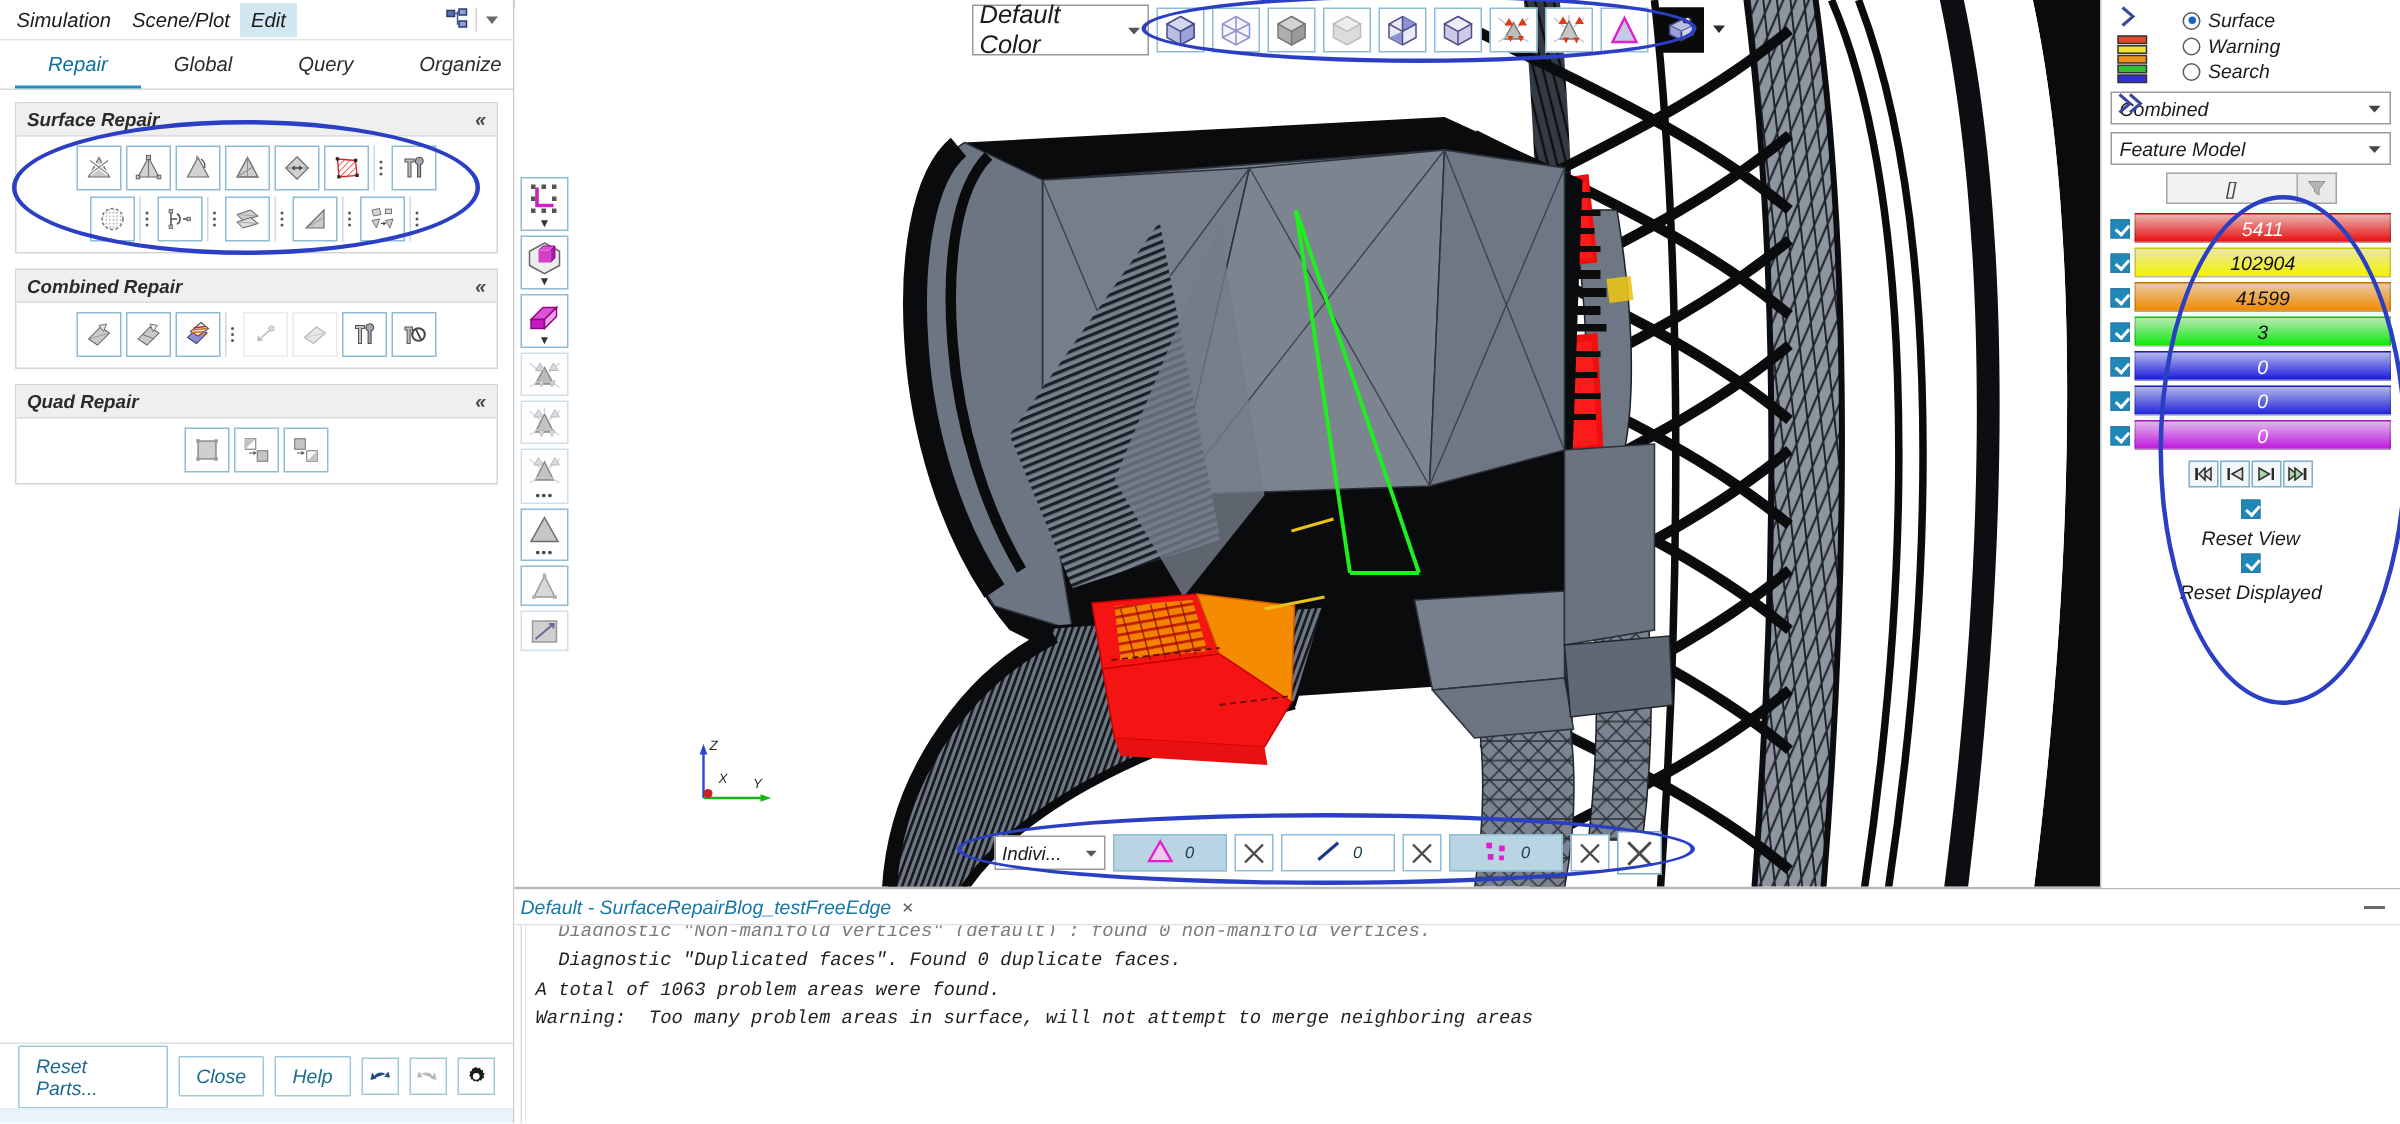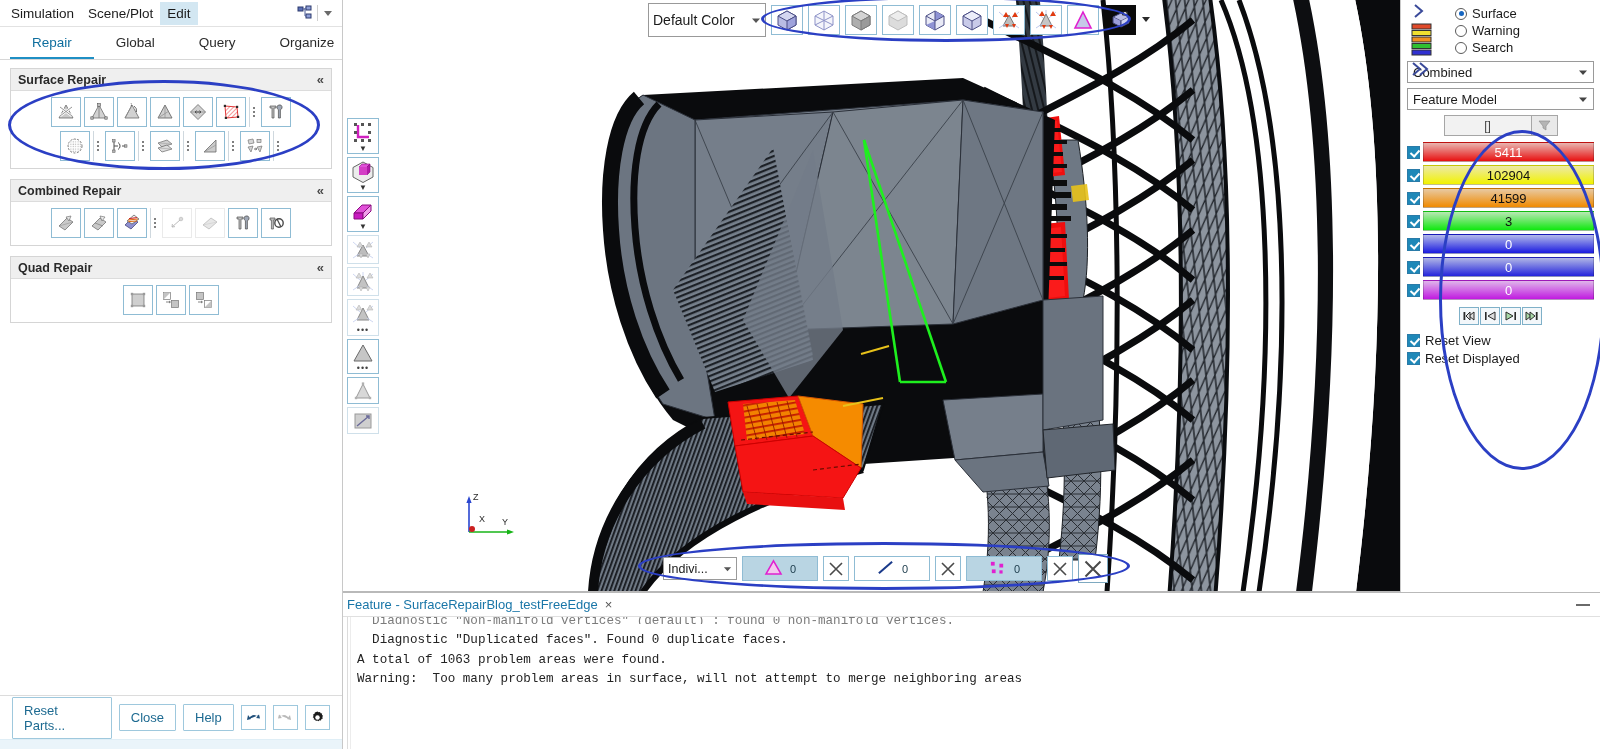--- a/index.html
+++ b/index.html
@@ -5,21 +5,21 @@
   * { box-sizing: border-box; }
   html, body {
     margin: 0; padding: 0;
     width: 1600px; height: 749px;
     overflow: hidden;
     font-family: "Liberation Sans", sans-serif;
     font-size: 13px;
     background: #ffffff;
     color: #1a1a1a;
   }
-  #app { position: relative; width: 1600px; height: 749px; }
+  #app { position: relative; width: 1600px; height: 749px; font-style: italic; }
 
   
   #left-panel {
     position: absolute; left: 0; top: 0; width: 343px; height: 749px;
     background: #ffffff; border-right: 1px solid #c8c8c8;
     display: flex; flex-direction: column;
   }
   #menubar {
     height: 27px; display: flex; align-items: center;
     background: #ffffff; border-bottom: 1px solid #e2e2e2;
@@ -103,21 +103,21 @@
     letter-spacing: 0.4px; user-select: none; font-weight: 400;
   }
 
   
   #view-toolbar {
     position: absolute; left: 305px; top: 3px; display: flex; align-items: center; gap: 5px;
     z-index: 6;
   }
   #color-select {
     width: 118px; height: 22px; border: 1px solid #999; background: #fff;
-    display: flex; align-items: center; padding: 16px 4px; font-size: 14px;
+    display: flex; align-items: center; padding: 16px 4px; font-size: 17px;
   }
   #color-select .cap { margin-left: auto; }
   .vbtn {
     width: 32px; height: 30px; border: 1px solid #8fbcd4; background: #ffffff;
     display: flex; align-items: center; justify-content: center;
   }
   .vbtn.dark { background: #0a0a0a; border-color: #0a0a0a; }
 
   
   #view-vtoolbar {
@@ -195,21 +195,21 @@
   }
   .swatch {
     flex: 1; height: 20px; display: flex; align-items: center; justify-content: center;
     font-size: 13px; border: 1px solid rgba(0,0,0,0.18);
   }
   #nav-row { display: flex; justify-content: center; gap: 1px; margin: 7px 0 8px 0; }
   .navbtn {
     width: 20px; height: 18px; border: 1px solid #7fb0c8; background: #f3f7fa;
     display: flex; align-items: center; justify-content: center;
   }
-  .chk-row { display: flex; align-items: center; gap: 5px; font-size: 13px; margin-bottom: 3px; }
+  .chk-row { display: flex; align-items: center; gap: 5px; font-size: 13px; margin-bottom: 3px; flex-direction: column; }
   #manage-wrap { display: flex; justify-content: center; margin-top: 14px; }
   #manage-btn {
     border: 1px solid #9ec8dd; background: #fff; color: #1d6a91;
     padding: 5px 14px; font-size: 13px;
   }
 
   
   .ellipse {
     position: absolute; border: 3px solid #2b3fc4; border-radius: 50%;
     pointer-events: none; z-index: 40; background: transparent;
@@ -1138,21 +1138,21 @@
       <span>Reset Displayed</span>
     </div>
 
 
     <div class="ellipse" style="left:38px; top:130px; width:166px; height:340px;"></div>
   </div>
 
   <div id="output-panel">
     <div id="output-tabbar">
       <div id="output-tab">
-        <span>Feature - SurfaceRepairBlog_testFreeEdge</span>
+        <span>Default - SurfaceRepairBlog_testFreeEdge</span>
         <span class="close">×</span>
       </div>
       <div id="output-min"></div>
     </div>
     <div id="output-body">
       <div id="out-left-rule"></div>
       <div id="out-left-rule2"></div>
       <div class="ln clipped">  Diagnostic "Non-manifold vertices" (default) : found 0 non-manifold vertices.</div>
       <div class="ln">  Diagnostic "Duplicated faces". Found 0 duplicate faces.</div>
       <div class="ln">A total of 1063 problem areas were found.</div>

